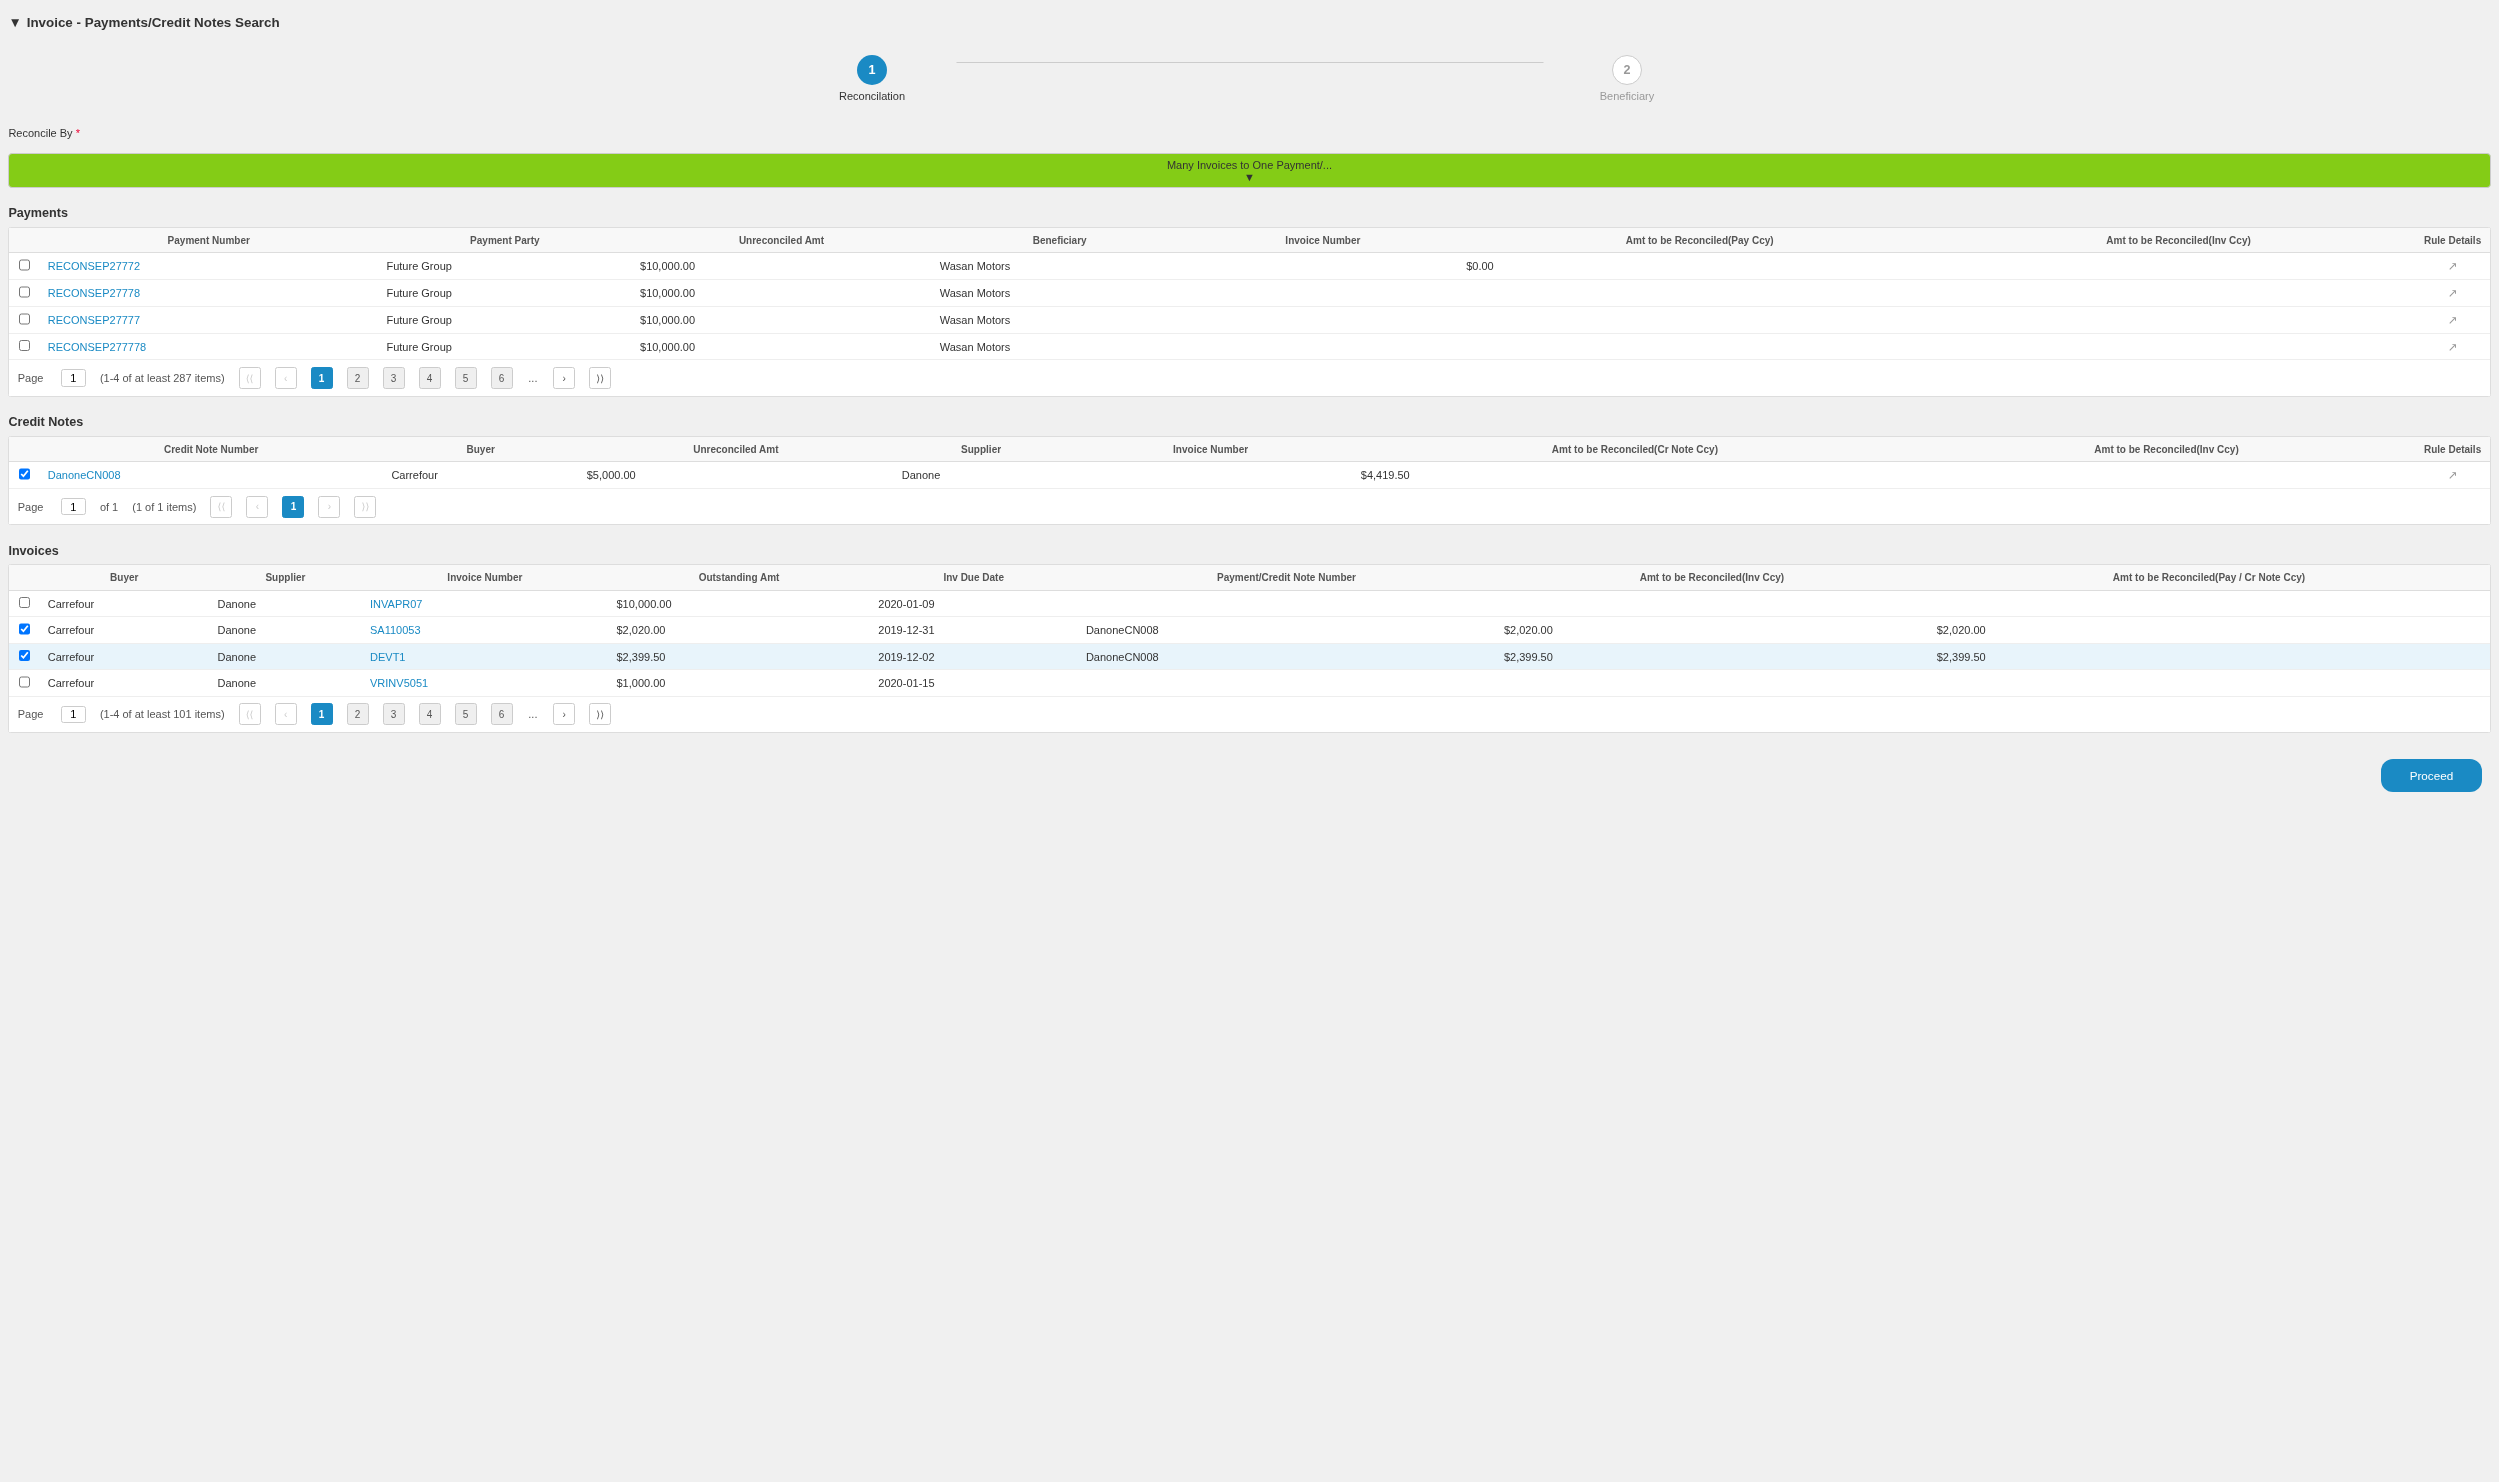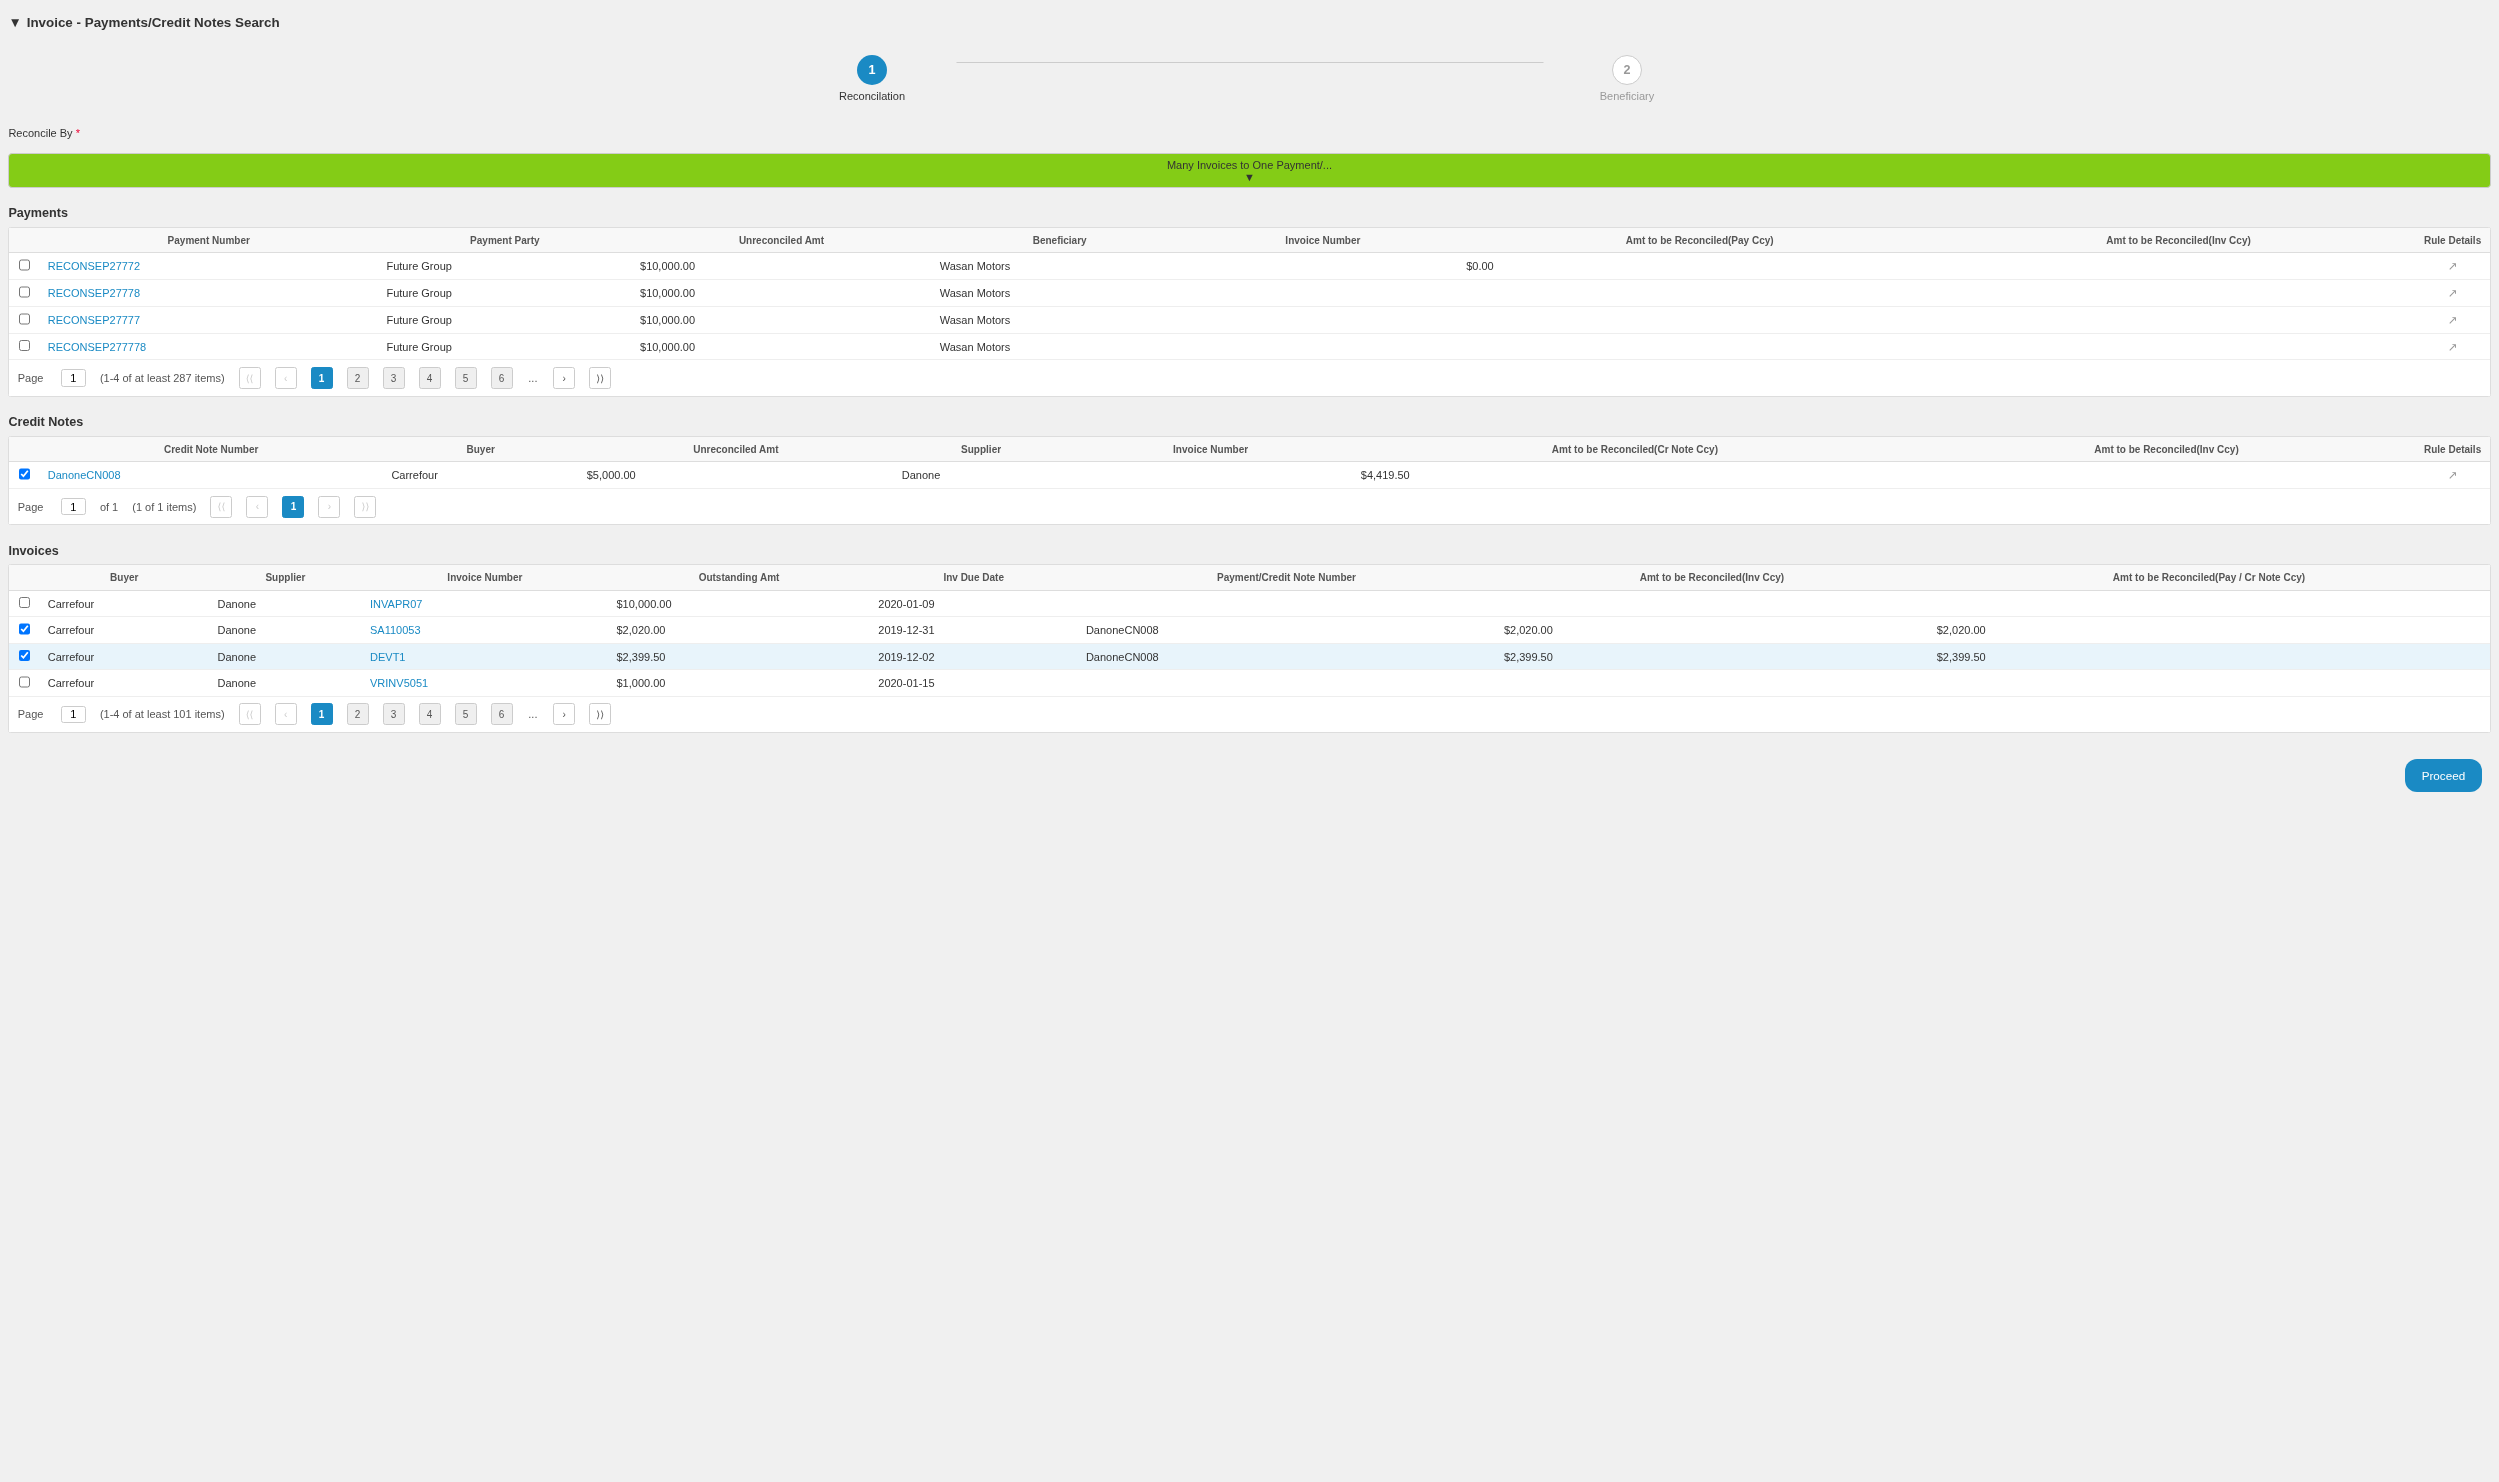--- a/index.html
+++ b/index.html
@@ -44,21 +44,21 @@
     .page-btn { display: flex; align-items: center; justify-content: center; width: 22px; height: 22px; border: 0.8px solid #ccc; border-radius: 2.5px; cursor: pointer; background: white; font-size: 10px; color: #555; }
     .page-btn.disabled { color: #ccc; cursor: default; }
     .page-num { min-width: 22px; height: 22px; display: flex; align-items: center; justify-content: center; border: 0.8px solid #ccc; border-radius: 2.5px; cursor: pointer; font-size: 10px; color: #555; }
     .page-num.active { background: #1a8ac4; color: white; border-color: #1a8ac4; font-weight: bold; }
     .page-dots { padding: 0 1.7px; }
     .page-label { margin-right: 3.4px; }
     .page-input { width: 25px; text-align: center; border: 0.8px solid #ccc; border-radius: 2.5px; padding: 1.7px 3.4px; font-size: 11px; }
     
     
     .footer { display: flex; justify-content: flex-end; padding: 17px 8.4px 8.4px 8.4px; }
-    .proceed-btn { background: #1a8ac4; color: white; border: none; padding: 10px 17px; font-size: 11.7px; border-radius: 12px; cursor: pointer; font-weight: 500; }
+    .proceed-btn { background: #1a8ac4; color: white; border: none; padding: 10px 29px; font-size: 11.7px; border-radius: 12px; cursor: pointer; font-weight: 500; }
     
     .col-check { width: 30px; }
     .col-rule { width: 67px; text-align: center; }
   </style>
 </head>
 <body>
 
 <div class="page-container">
 
   <div class="page-title">

